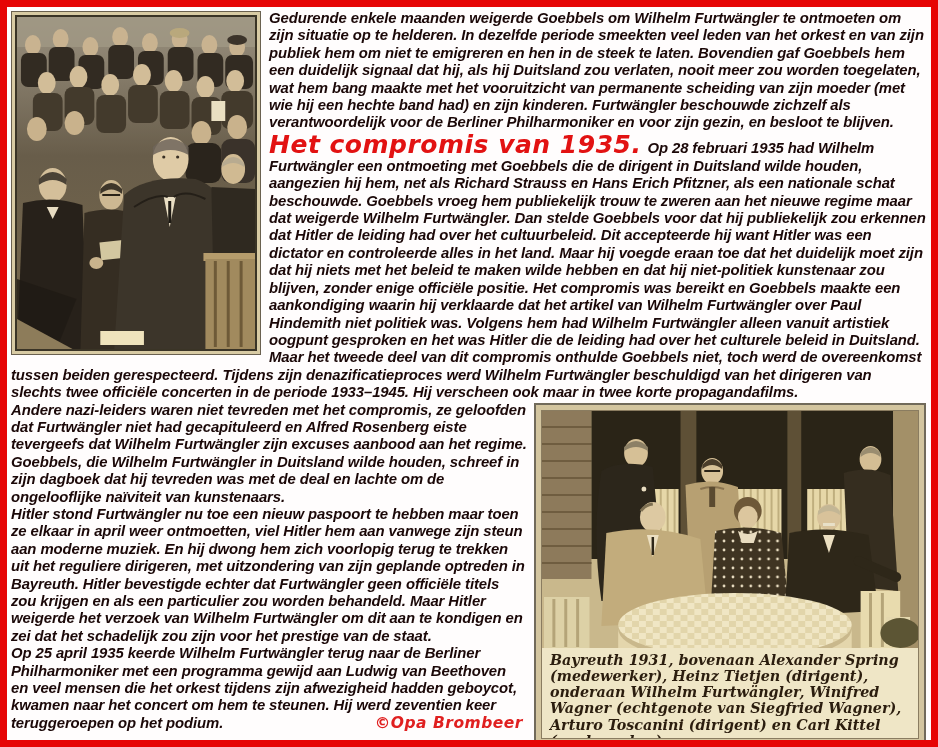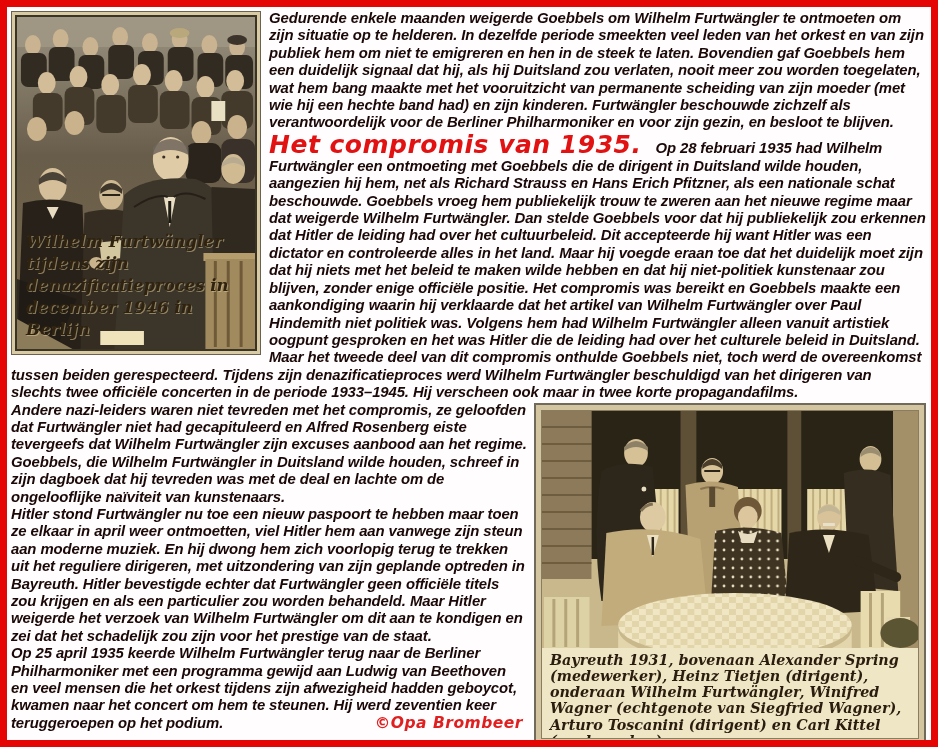--- a/index.html
+++ b/index.html
@@ -8,21 +8,21 @@
     border:7px solid #e60505;background:#fffdfd;
     padding:3px 5px 0 4px;position:relative;overflow:hidden;
     font-family:"Liberation Sans",sans-serif;font-weight:bold;font-style:italic;
     color:#1b0808;
   }
   p.body{margin:0;font-size:14.9px;line-height:17.4px;letter-spacing:-0.1px;text-align:left;}
   .para2{margin-top:7px;}
   .para4{margin-top:18px;}
   .heading{
     font-family:"DejaVu Sans",sans-serif;font-weight:bold;font-style:italic;
-    font-size:25px;line-height:26px;color:#e21212;letter-spacing:0.5px;margin-right:14px;
+    font-size:25px;line-height:26px;color:#e21212;letter-spacing:0.5px;margin-right:6px;
   }
   .signature{
     float:right;font-family:"DejaVu Sans",sans-serif;font-weight:bold;
     font-size:15.5px;color:#e02020;margin-right:4px;letter-spacing:0.5px;
   }
   
   .photo1{
     float:left;width:250px;height:344px;margin:1px 8px 3px 0;
     box-sizing:border-box;border:1px solid #6a6150;background:#d8cba4;padding:3px;
   }
@@ -163,21 +163,20 @@
           <rect x="188" y="236" width="52" height="8" fill="#b59c6c"></rect>
           <rect x="190" y="242" width="50" height="90" fill="#a18a5e"></rect>
           <line x1="200" y1="244" x2="200" y2="330" stroke="#6e5a38" stroke-width="3"></line>
           <line x1="213" y1="244" x2="213" y2="330" stroke="#6e5a38" stroke-width="3"></line>
           <line x1="226" y1="244" x2="226" y2="330" stroke="#6e5a38" stroke-width="3"></line>
         </g>
         <path d="M0,262 L60,282 L40,332 L0,332 Z" fill="#1f1a14" opacity="0.8"></path>
         <path d="M0,302 L56,332 L0,332 Z" fill="#8d7c5a"></path>
         <rect x="84" y="314" width="44" height="14" fill="#efe3bc"></rect>
       </svg>
-      <div class="photo1-caption">Wilhelm Furtwängler tijdens zijn denazificatieproces in december 1946 in Berlijn</div>
     </div>
   </div>
 
   <p class="body para1">Gedurende enkele maanden weigerde Goebbels om Wilhelm Furtwängler te ontmoeten om zijn situatie op te helderen. In dezelfde periode smeekten veel leden van het orkest en van zijn publiek hem om niet te emigreren en hen in de steek te laten. Bovendien gaf Goebbels hem een duidelijk signaal dat hij, als hij Duitsland zou verlaten, nooit meer zou worden toegelaten, wat hem bang maakte met het vooruitzicht van permanente scheiding van zijn moeder (met wie hij een hechte band had) en zijn kinderen. Furtwängler beschouwde zichzelf als verantwoordelijk voor de Berliner Philharmoniker en voor zijn gezin, en besloot te blijven.</p>
 
   <p class="body para2"><span class="heading">Het compromis van 1935.</span><span>Op 28 februari 1935 had Wilhelm Furtwängler een ontmoeting met Goebbels die de dirigent in Duitsland wilde houden, aangezien hij hem, net als Richard Strauss en Hans Erich Pfitzner, als een nationale schat beschouwde. Goebbels vroeg hem publiekelijk trouw te zweren aan het nieuwe regime maar dat weigerde Wilhelm Furtwängler. Dan stelde Goebbels voor dat hij publiekelijk zou erkennen dat Hitler de leiding had over het cultuurbeleid. Dit accepteerde hij want Hitler was een dictator en controleerde alles in het land. Maar hij voegde eraan toe dat het duidelijk moet zijn dat hij niets met het beleid te maken wilde hebben en dat hij niet-politiek kunstenaar zou blijven, zonder enige officiële positie. Het compromis was bereikt en Goebbels maakte een aankondiging waarin hij verklaarde dat het artikel van Wilhelm Furtwängler over Paul Hindemith niet politiek was. Volgens hem had Wilhelm Furtwängler alleen vanuit artistiek oogpunt gesproken en het was Hitler die de leiding had over het culturele beleid in Duitsland. Maar het tweede deel van dit compromis onthulde Goebbels niet, toch werd de overeenkomst tussen beiden gerespecteerd. Tijdens zijn denazificatieproces werd Wilhelm Furtwängler beschuldigd van het dirigeren van slechts twee officiële concerten in de periode 1933–1945. Hij verscheen ook maar in twee korte propagandafilms.</span></p>
 
   <div class="photo2">
     <div class="photo2-inner">
       <svg viewBox="0 0 380 237" preserveAspectRatio="none" aria-hidden="true">

